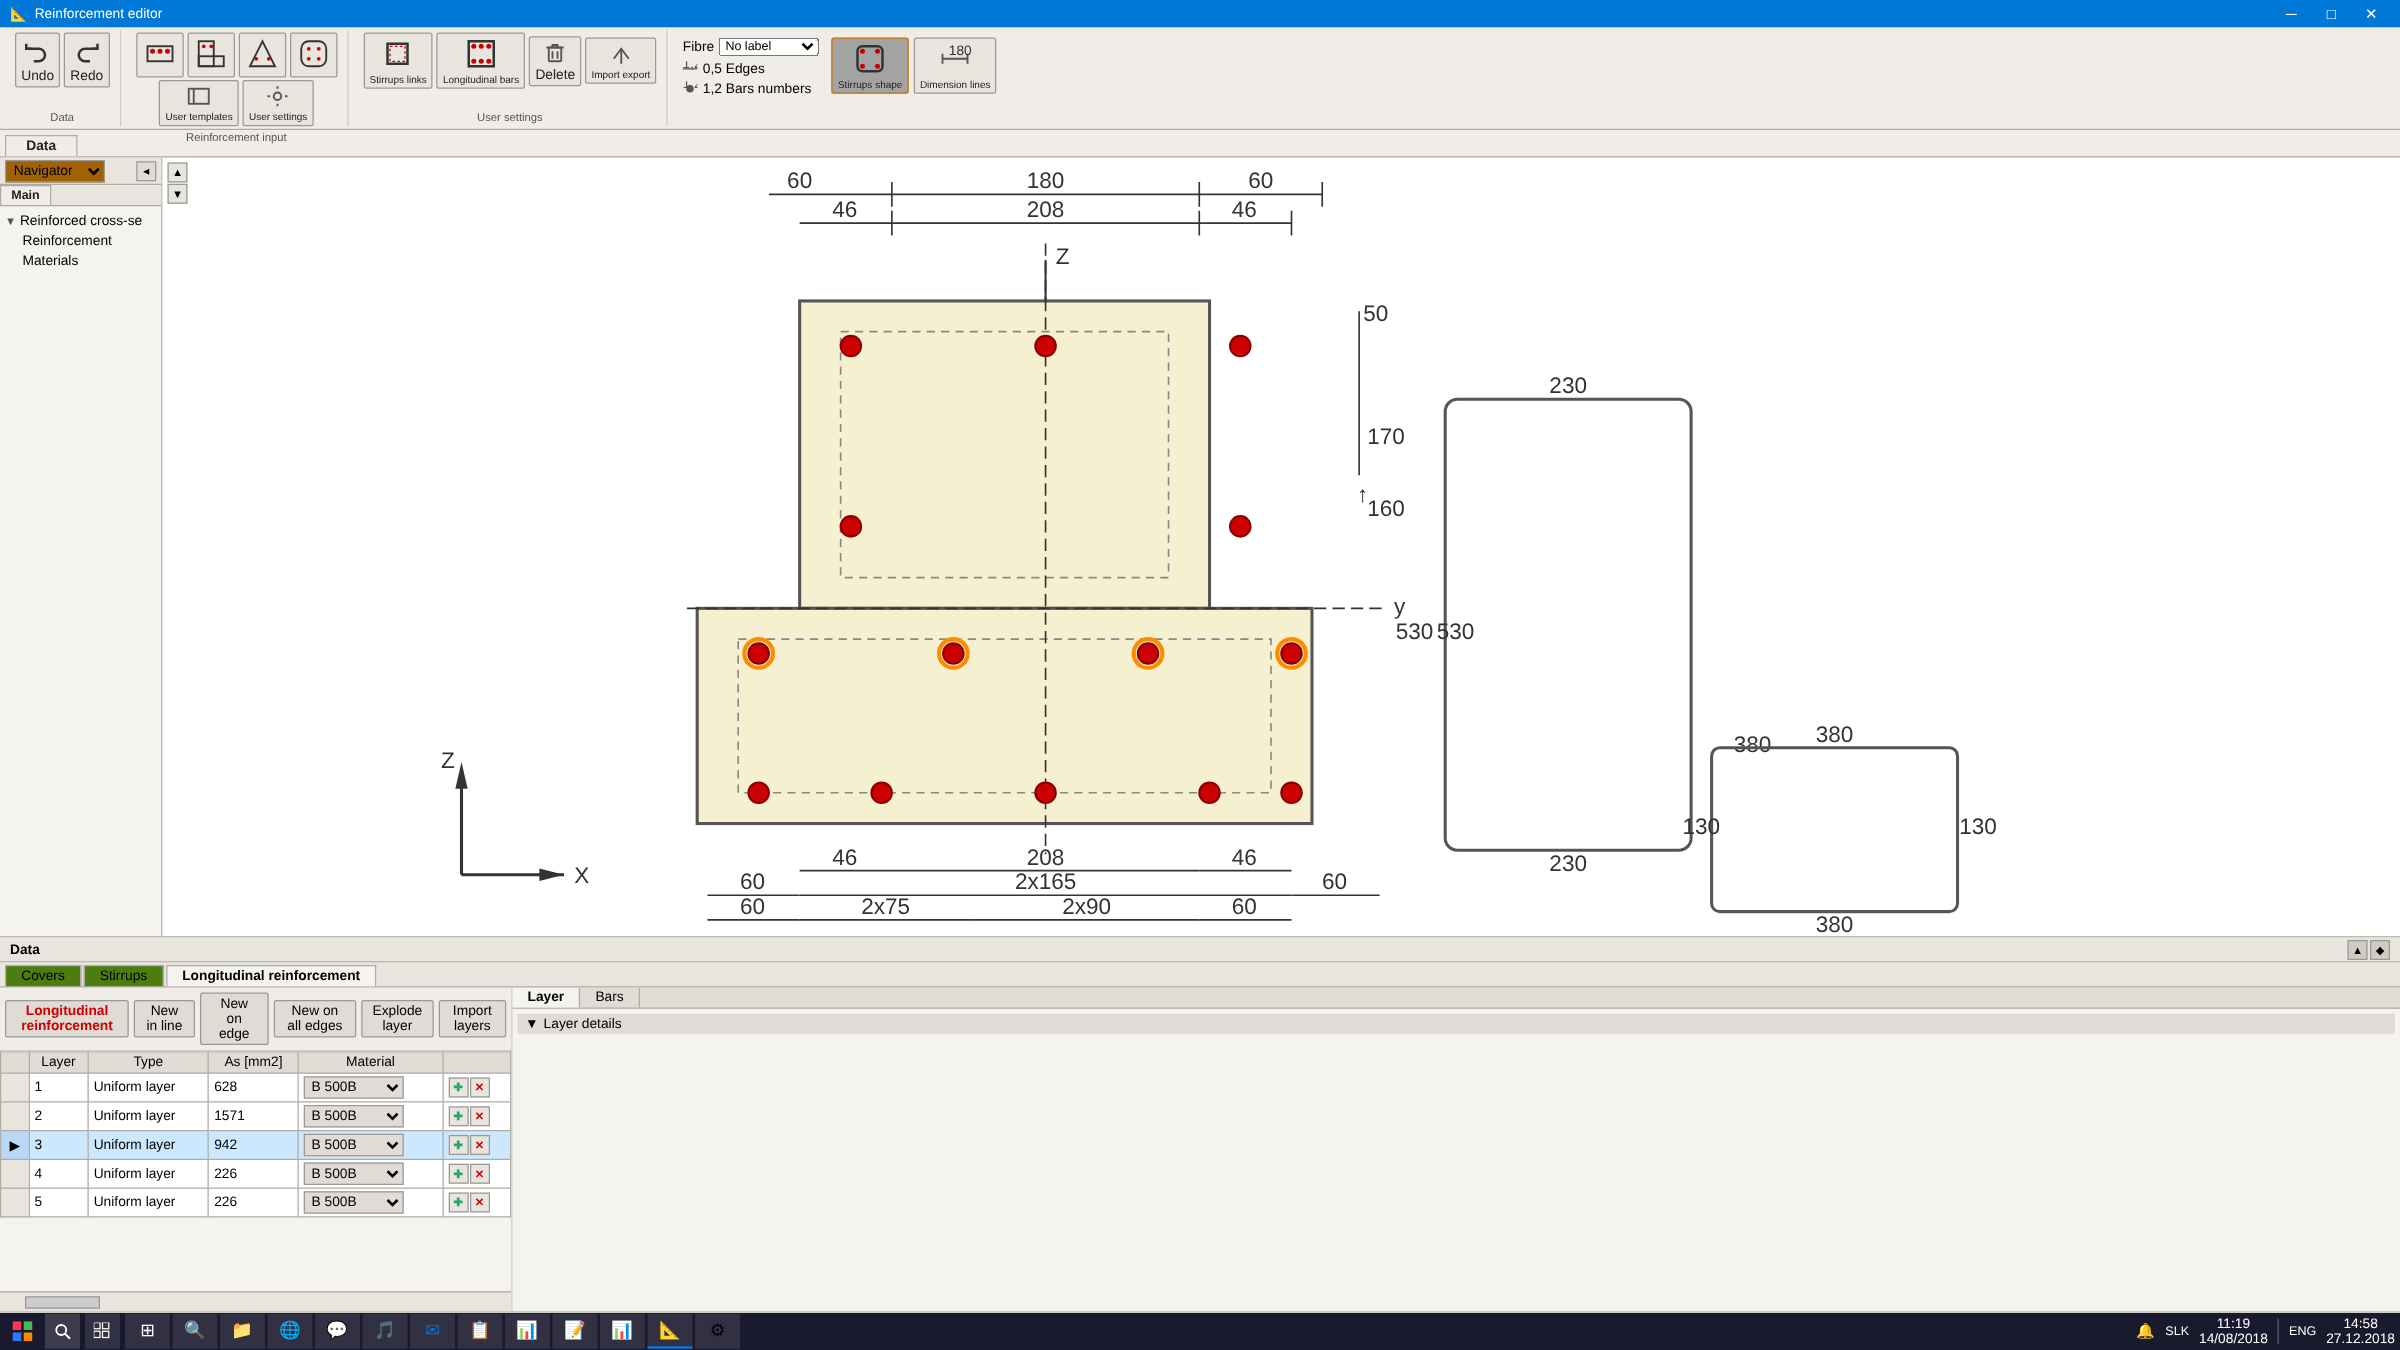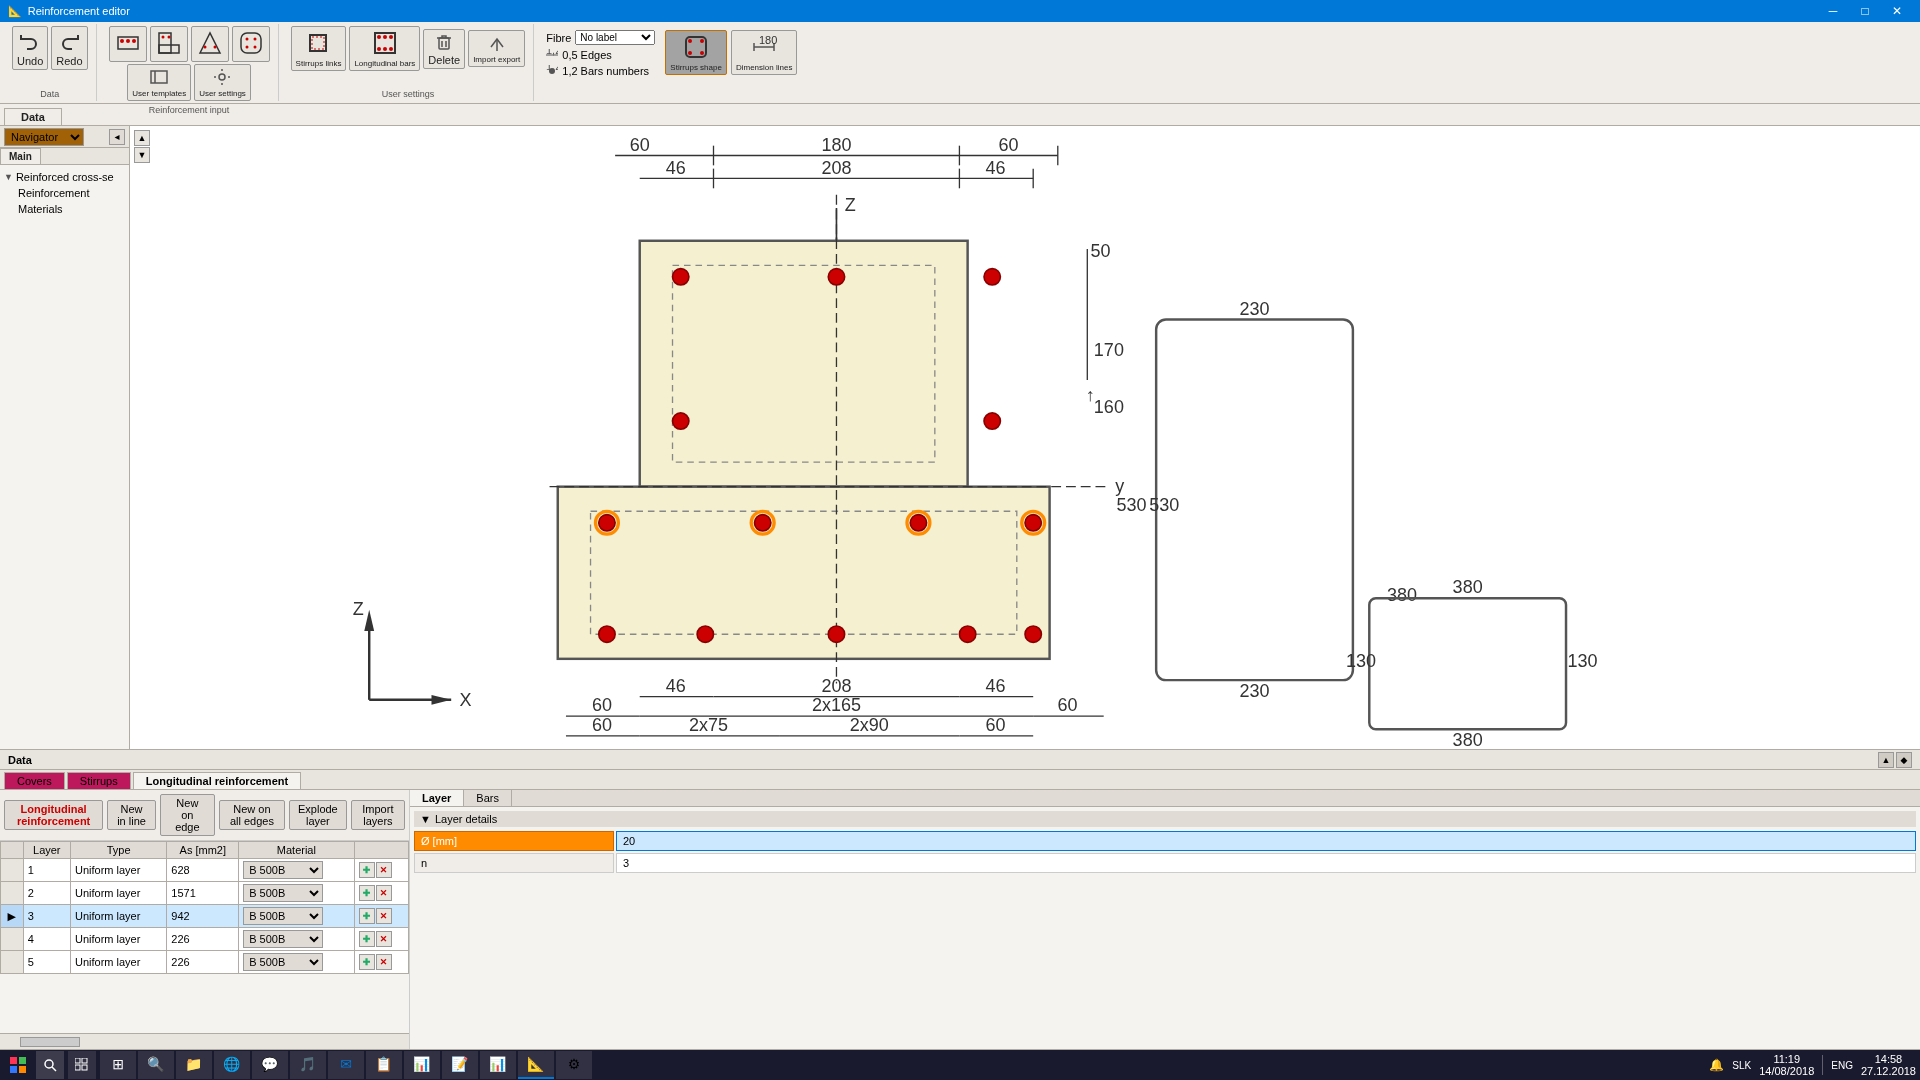--- a/index.html
+++ b/index.html
@@ -185,21 +185,21 @@
       display: flex;
       padding: 2px 4px 0;
       background: #e8e4de;
       border-bottom: 1px solid #b0aca4;
     }
     .data-tab {
       padding: 2px 12px;
       border: 1px solid #b0aca4;
       border-bottom: none;
       cursor: pointer;
-      background: #be185d;
+      background: #4d7c0f;
       margin-right: 2px;
       font-size: 11px;
     }
     .data-tab.active {
       background: #f5f3ef;
       font-weight: bold;
     }
 
     .data-content { display: flex; flex: 1; overflow: hidden; }
 
@@ -832,36 +832,20 @@
           <div class="details-tab">Bars</div>
         </div>
 
         <div class="details-content">
 
           <div class="details-section-header">
             <span>▼</span>
             <span>Layer details</span>
           </div>
 
-          <div style="display:grid; grid-template-columns: 200px 1fr; gap:2px; margin-bottom:4px;">
-
-            <div style="background:#ff8c00;color:white;border:1px solid #cc6600;padding:3px 6px;display:flex;align-items:center;">
-              <span>Ø [mm]</span>
-            </div>
-            <div style="background:#cce8ff;border:1px solid #0078d7;padding:3px 6px;">
-              <input type="text" value="20" style="border: none; background: transparent; width: 100%; font-size: 11px;">
-            </div>
-
-            <div style="background:#f0ede8;border:1px solid #ccc;padding:3px 6px;display:flex;align-items:center;">
-              <span>n</span>
-            </div>
-            <div style="background:white;border:1px solid #ccc;padding:3px 6px;">
-              <span>3</span>
-            </div>
-          </div>
         </div>
       </div>
     </div>
   </div>
 
   <div class="bottom-controls">
     <button class="ok-btn">OK</button>
     <button class="cancel-btn">Cancel</button>
   </div>
 

